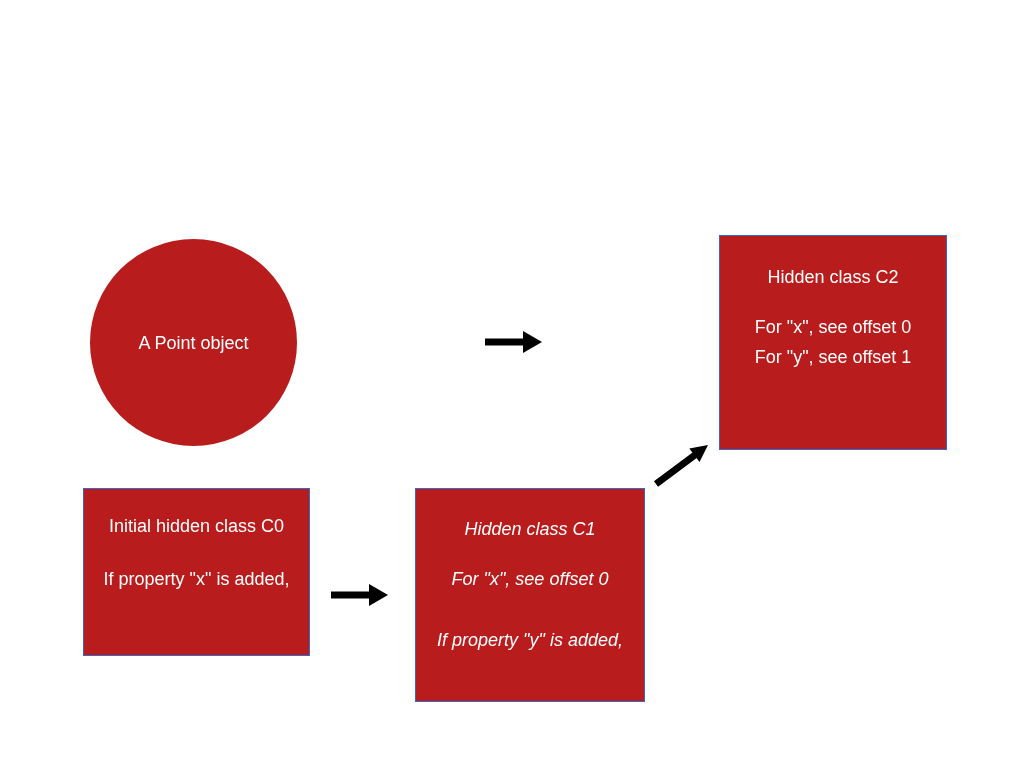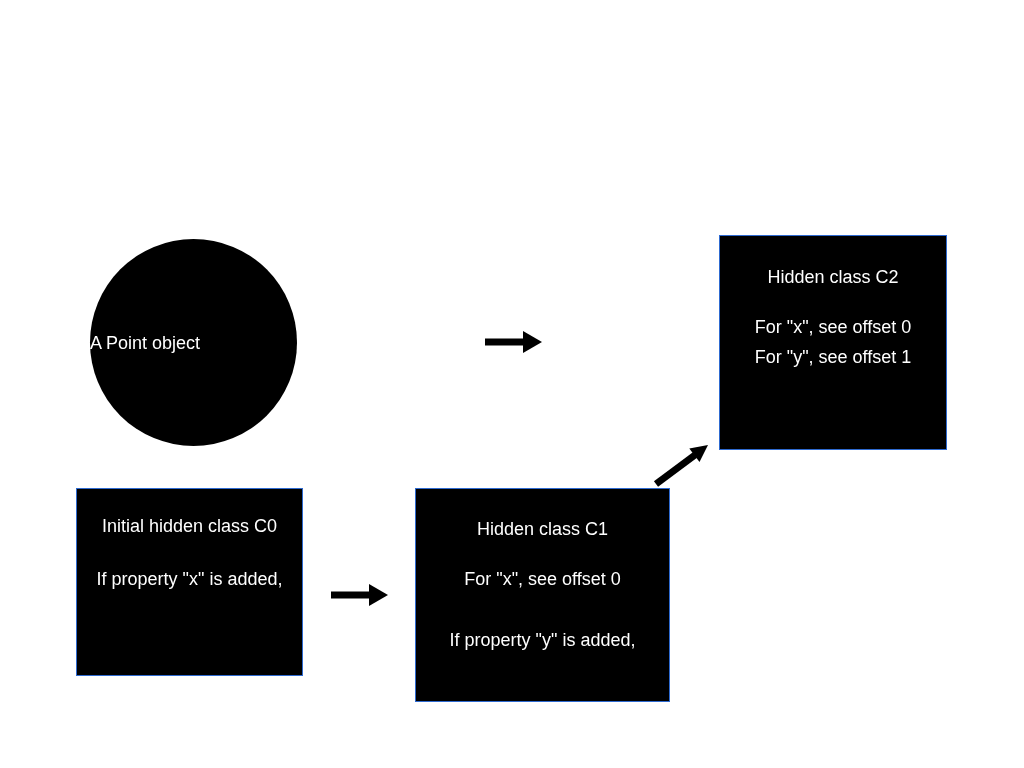--- a/index.html
+++ b/index.html
@@ -9,36 +9,36 @@
     font-family: "Liberation Sans", sans-serif;
   }
   .canvas {
     position: relative;
     width: 1024px; height: 768px;
     background: #ffffff;
     overflow: hidden;
   }
   .shape {
     position: absolute;
-    background: #000000;
+    background: #b91c1c;
     color: #ffffff;
     font-size: 18px;
     line-height: 30px;
     text-align: center;
   }
   .circle {
     left: 90px; top: 239px;
     width: 207px; height: 207px;
     border-radius: 50%;
-    display: flex; align-items: center; 
+    display: flex; align-items: center; justify-content: center;
   }
   .box { border: 1px solid #2e6ad0; }
   .box-c2 { left: 719px; top: 235px; width: 228px; height: 215px; padding-top: 26px; }
-  .box-c0 { left: 76px;  top: 488px; width: 227px; height: 188px; padding-top: 22px; }
-  .box-c1 { left: 415px; top: 488px; width: 255px; height: 214px; padding-top: 25px; }
+  .box-c0 { left: 83px;  top: 488px; width: 227px; height: 168px; padding-top: 22px; }
+  .box-c1 { left: 415px; top: 488px; width: 230px; height: 214px; padding-top: 25px; font-style: italic; }
   .gap-20 { margin-top: 20px; }
   .gap-23 { margin-top: 23px; }
   .gap-31 { margin-top: 31px; }
   .arrow { position: absolute; }
   .arrow svg { display: block; }
 </style>
 </head>
 <body>
 
 <div class="canvas">

